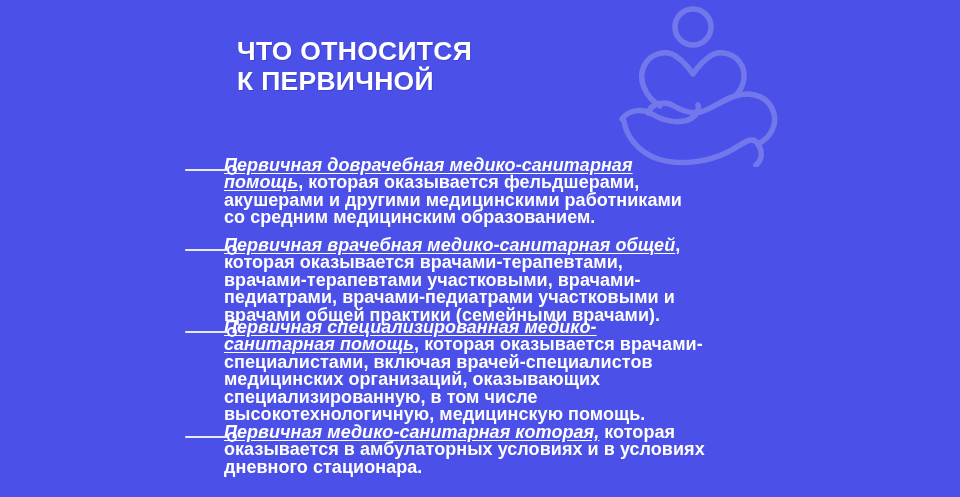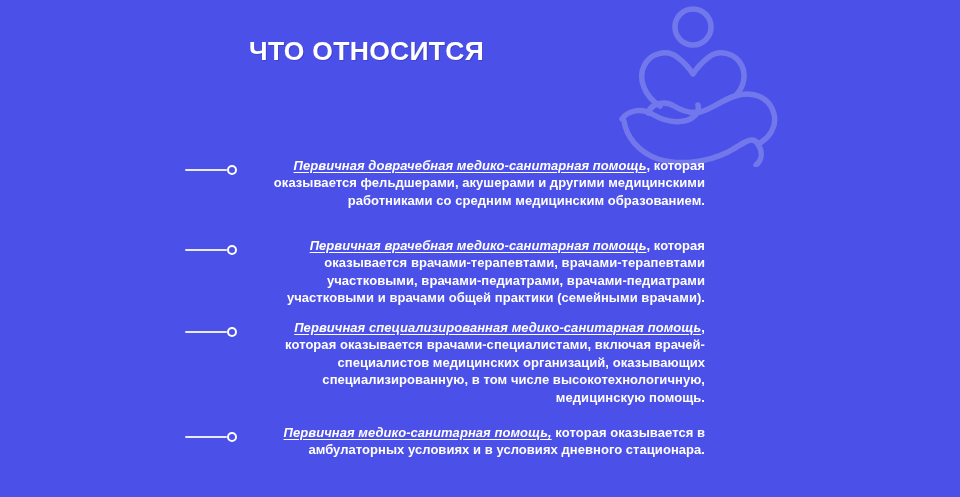--- a/index.html
+++ b/index.html
@@ -38,21 +38,20 @@
     height: 165px;
     opacity: 0.62;
   }
 
   
   #title {
     position: absolute;
     left: 237px;
     top: 36px;
     width: 420px;
-    margin-left: 12px;
   }
   #title .tline {
     display: block;
     font-size: 26.5px;
     line-height: 30px;
     font-weight: bold;
     letter-spacing: 0.3px;
     color: #ffffff;
     text-transform: uppercase;
     text-shadow: 1px 1px 0 rgba(40,40,160,0.35);
@@ -92,27 +91,26 @@
     position: absolute;
     left: 42px;
     top: 0;
     width: 6px;
     height: 6px;
     border: 2px solid #ffffff;
     border-radius: 50%;
     box-sizing: content-box;
   }
   .btext {
-    margin-left: 78px;
-    font-size: 13px;
+    margin-left: 39px;
+    font-size: 18px;
     line-height: 17.4px;
     font-weight: bold;
     color: #ffffff;
     letter-spacing: 0.05px;
-    text-align: right;
   }
   .btext .lead {
     font-style: italic;
     font-weight: bold;
     text-decoration: underline;
     text-underline-offset: 2px;
     color: #ffffff;
   }
   .btext .rest {
     font-style: normal;
@@ -141,50 +139,51 @@
                  C90 117 96 110 94 103"></path>
 
         <path d="M20 119 C22 134 34 150 54 157 C76 164 104 160 124 150
                  C138 143 148 132 154 142 C159 150 158 158 152 163"></path>
       </g>
     </svg>
   </div>
 
   <div id="title">
     <span class="tline">ЧТО ОТНОСИТСЯ</span>
+    <span class="tline">К ПЕРВИЧНОЙ</span>
   </div>
 
   <div id="bullets">
 
     <div class="bullet" style="top:157px">
       <div class="marker">
         <span class="mline"></span>
         <span class="mring"></span>
       </div>
       <div class="btext"><span class="lead">Первичная доврачебная медико-санитарная помощь</span><span class="rest">, которая оказывается фельдшерами, акушерами и другими медицинскими работниками со средним медицинским образованием.</span></div>
     </div>
 
     <div class="bullet" style="top:237px">
       <div class="marker">
         <span class="mline"></span>
         <span class="mring"></span>
       </div>
-      <div class="btext"><span class="lead">Первичная врачебная медико-санитарная помощь</span><span class="rest">, которая оказывается врачами-терапевтами, врачами-терапевтами участковыми, врачами-педиатрами, врачами-педиатрами участковыми и врачами общей практики (семейными врачами).</span></div>
+      <div class="btext"><span class="lead">Первичная врачебная медико-санитарная общей</span><span class="rest">, которая оказывается врачами-терапевтами, врачами-терапевтами участковыми, врачами-педиатрами, врачами-педиатрами участковыми и врачами общей практики (семейными врачами).</span></div>
     </div>
 
     <div class="bullet" style="top:319px">
       <div class="marker">
         <span class="mline"></span>
         <span class="mring"></span>
       </div>
       <div class="btext"><span class="lead">Первичная специализированная медико-санитарная помощь</span><span class="rest">, которая оказывается врачами-специалистами, включая врачей-специалистов медицинских организаций, оказывающих специализированную, в том числе высокотехнологичную, медицинскую помощь.</span></div>
     </div>
 
     <div class="bullet" style="top:424px">
       <div class="marker">
         <span class="mline"></span>
         <span class="mring"></span>
       </div>
-      <div class="btext"><span class="lead">Первичная медико-санитарная помощь,</span><span class="rest"> которая оказывается в амбулаторных условиях и в условиях дневного стационара.</span></div>
+      <div class="btext"><span class="lead">Первичная медико-санитарная которая,</span><span class="rest"> которая оказывается в амбулаторных условиях и в условиях дневного стационара.</span></div>
     </div>
 
   </div>
 </div>
 
 </body></html>

